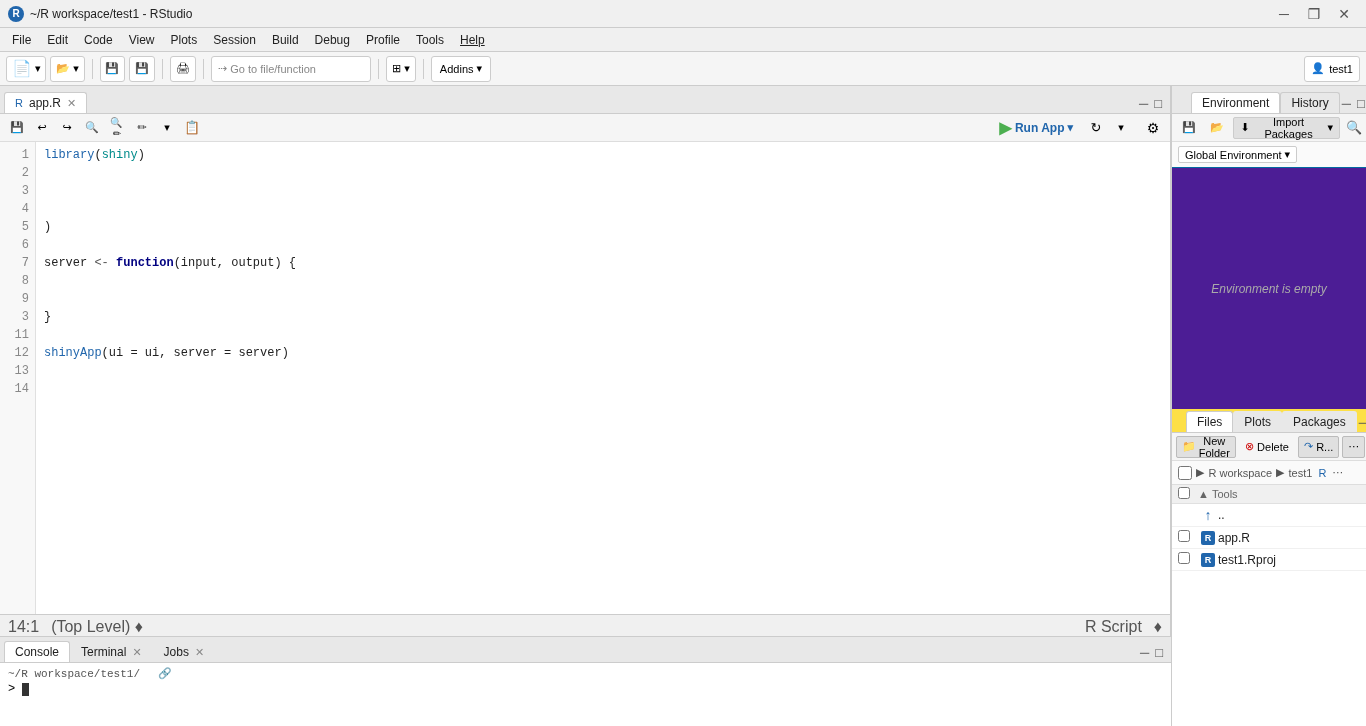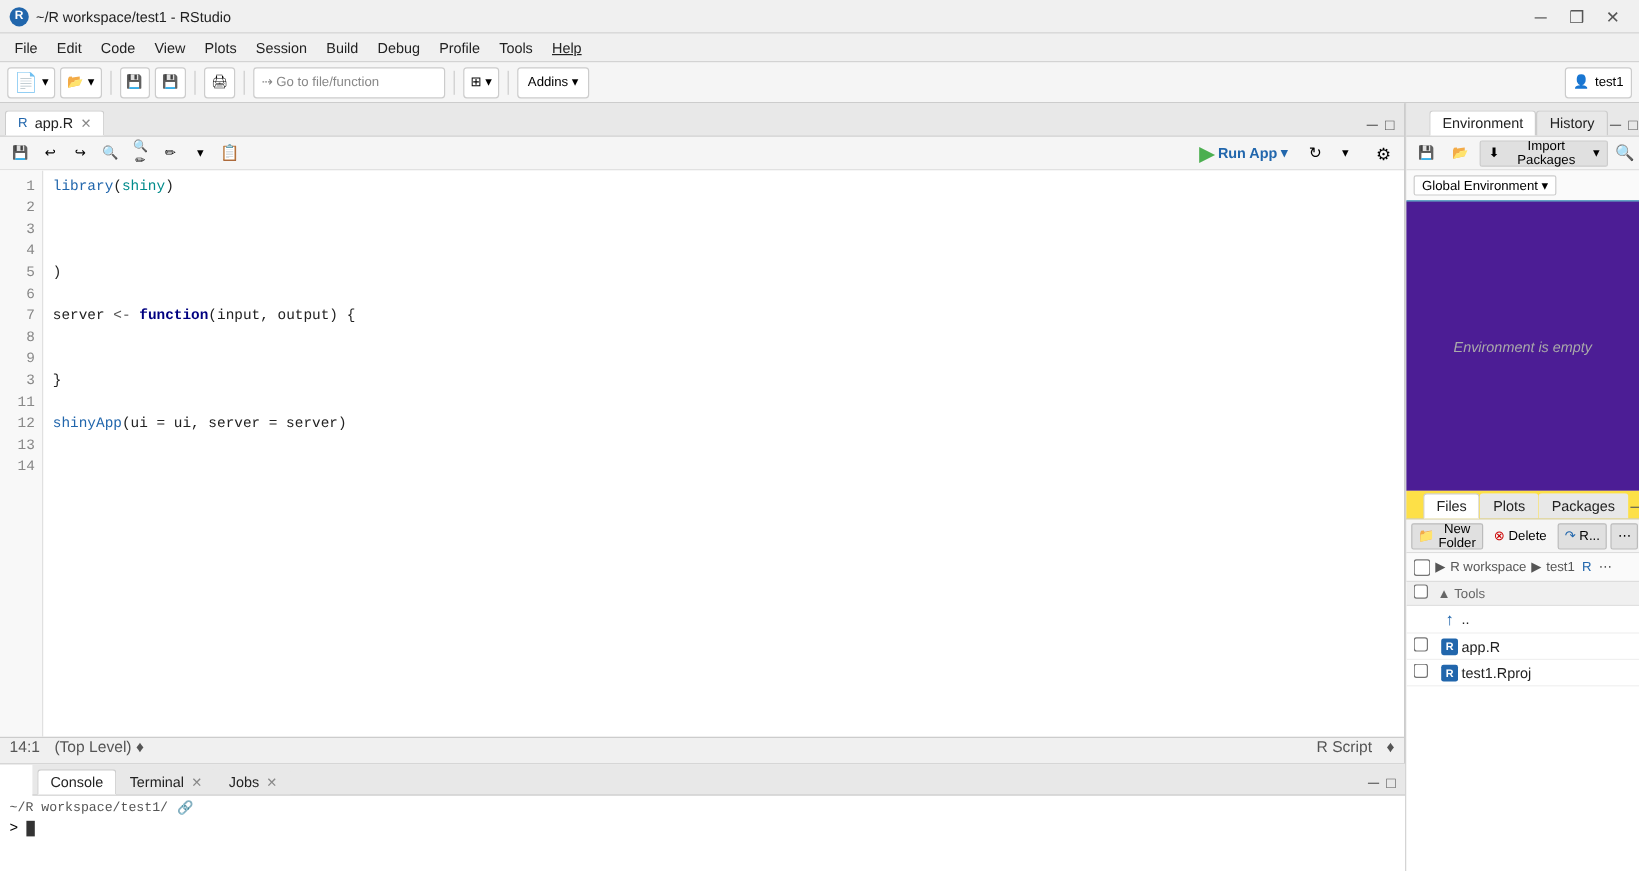--- a/index.html
+++ b/index.html
@@ -128,45 +128,44 @@
       line-height: 18px;
       overflow: auto;
     }
     .code-line { height: 18px; white-space: pre; }
 
     
     #status-bar {
       background: #f0f0f0;
       height: 22px;
       display: flex;
-      align-items: flex-start;
+      align-items: flex-end;
       padding: 0 8px;
       border-top: 1px solid #ccc;
-      font-size: 13px;
+      font-size: 16px;
       gap: 12px;
       color: #555;
     }
     #status-bar .status-right { margin-left: auto; }
 
     
     #console-panel {
       background: #fff;
       display: flex;
       flex-direction: column;
       border-top: 1px solid #ccc;
       height: 90px;
     }
     #console-tabs {
       background: #e8e8e8;
       height: 26px;
       display: flex;
       align-items: flex-end;
       padding-left: 4px;
       border-bottom: 1px solid #ccc;
-      margin-left: 27px;
     }
     .console-tab {
       padding: 3px 10px;
       font-size: 12px;
       display: flex;
       align-items: center;
       gap: 6px;
       cursor: pointer;
       border: 1px solid #ccc;
       border-bottom: none;
@@ -176,21 +175,21 @@
     .console-tab.inactive { background: #e8e8e8; border-color: transparent; }
     .console-tab .close-tab { font-size: 11px; color: #888; }
     #console-content {
       flex: 1;
       padding: 4px 8px;
       font-family: 'Consolas', 'Courier New', monospace;
       font-size: 12px;
       overflow: auto;
       color: #333;
     }
-    .console-path { color: #555; font-size: 11px; display: flex; align-items: center; gap: 8px; }
+    .console-path { color: #555; font-size: 11px; display: flex; align-items: center; gap: 18px; }
     .console-prompt { color: #000; margin-top: 2px; }
 
     
     #right-panel { width: 195px; display: flex; flex-direction: column; border-left: 1px solid #ccc; }
 
     
     #env-tabs {
       background: #e8e8e8;
       height: 28px;
       display: flex;

